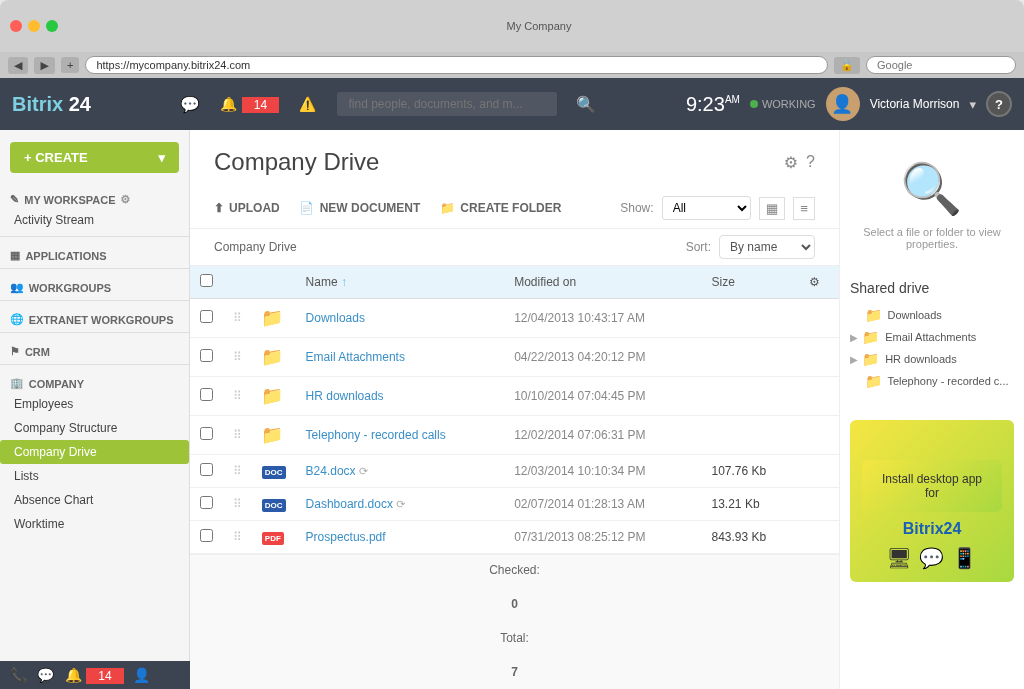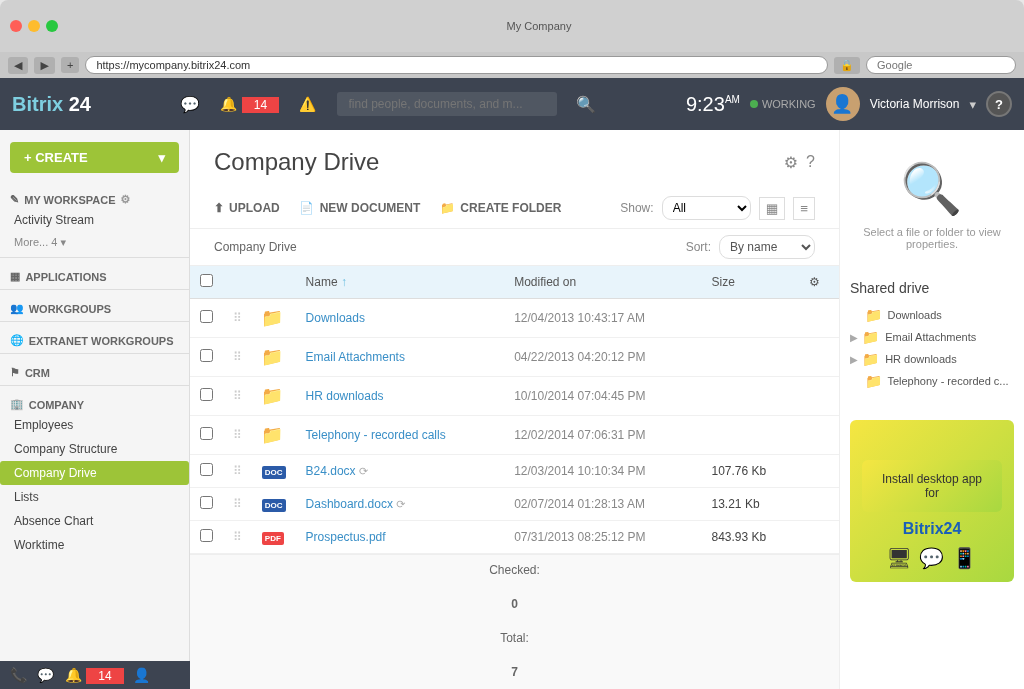--- a/index.html
+++ b/index.html
@@ -39,28 +39,28 @@
     
     .content-area { flex: 1; background: white; overflow: auto; }
     .content-header { padding: 18px 24px 12px; display: flex; align-items: center; justify-content: space-between; }
     .page-title { font-size: 24px; color: #444; font-weight: 300; }
     .header-actions { display: flex; gap: 8px; }
     .header-action-btn { background: none; border: none; color: #888; font-size: 16px; cursor: pointer; }
 
     
     .toolbar { padding: 8px 24px; display: flex; align-items: center; gap: 20px; border-bottom: 1px solid #eee; }
     .tool-btn { background: none; border: none; color: #666; font-size: 12px; cursor: pointer; display: flex; align-items: center; gap: 5px; font-weight: bold; }
-    .show-select { border: 1px solid #ddd; border-radius: 9px; padding: 3px 20px 3px 6px; font-size: 12px; background: white; }
+    .show-select { border: 1px solid #ddd; border-radius: 3px; padding: 3px 20px 3px 6px; font-size: 12px; background: white; }
     .view-btn { background: none; border: 1px solid #ddd; padding: 3px 6px; cursor: pointer; color: #888; }
 
     
     .breadcrumb-bar { padding: 6px 24px; display: flex; align-items: center; justify-content: space-between; border-bottom: 1px solid #eee; }
     .breadcrumb-text { color: #666; font-size: 12px; }
     .sort-area { display: flex; align-items: center; gap: 8px; color: #888; font-size: 12px; }
-    .sort-select { border: 1px solid #ddd; border-radius: 10px; padding: 3px 20px 3px 6px; font-size: 12px; background: white; color: #555; }
+    .sort-select { border: 1px solid #ddd; border-radius: 4px; padding: 3px 20px 3px 6px; font-size: 12px; background: white; color: #555; }
 
     
     .file-table { width: 100%; border-collapse: collapse; }
     .file-table th { background: #e8f4fb; padding: 8px 10px; text-align: left; font-size: 12px; color: #555; font-weight: normal; border-bottom: 1px solid #ddd; }
     .file-table td { padding: 8px 10px; border-bottom: 1px solid #f0f0f0; font-size: 12px; color: #444; vertical-align: middle; }
     .col-check { width: 30px; }
     .col-drag { width: 20px; }
     .col-icon { width: 30px; }
     .col-size { color: #888; }
 
@@ -137,25 +137,20 @@
         <span class="arrow">▾</span>
       </button>
 
       <div class="sidebar-section">
         <span>✎</span>
         <span>MY WORKSPACE</span>
         <span class="gear-icon">⚙</span>
       </div>
       <div class="sidebar-item">
         <span>Activity Stream</span>
-      </div>
-      <div class="sidebar-more">
-        <span>More...</span>
-        <span class="count">4</span>
-        <span> ▾</span>
       </div>
       <div class="sidebar-divider"></div>
 
       <div class="sidebar-section">
         <span>▦</span>
         <span>APPLICATIONS</span>
       </div>
       <div class="sidebar-divider"></div>
 
       <div class="sidebar-section">

